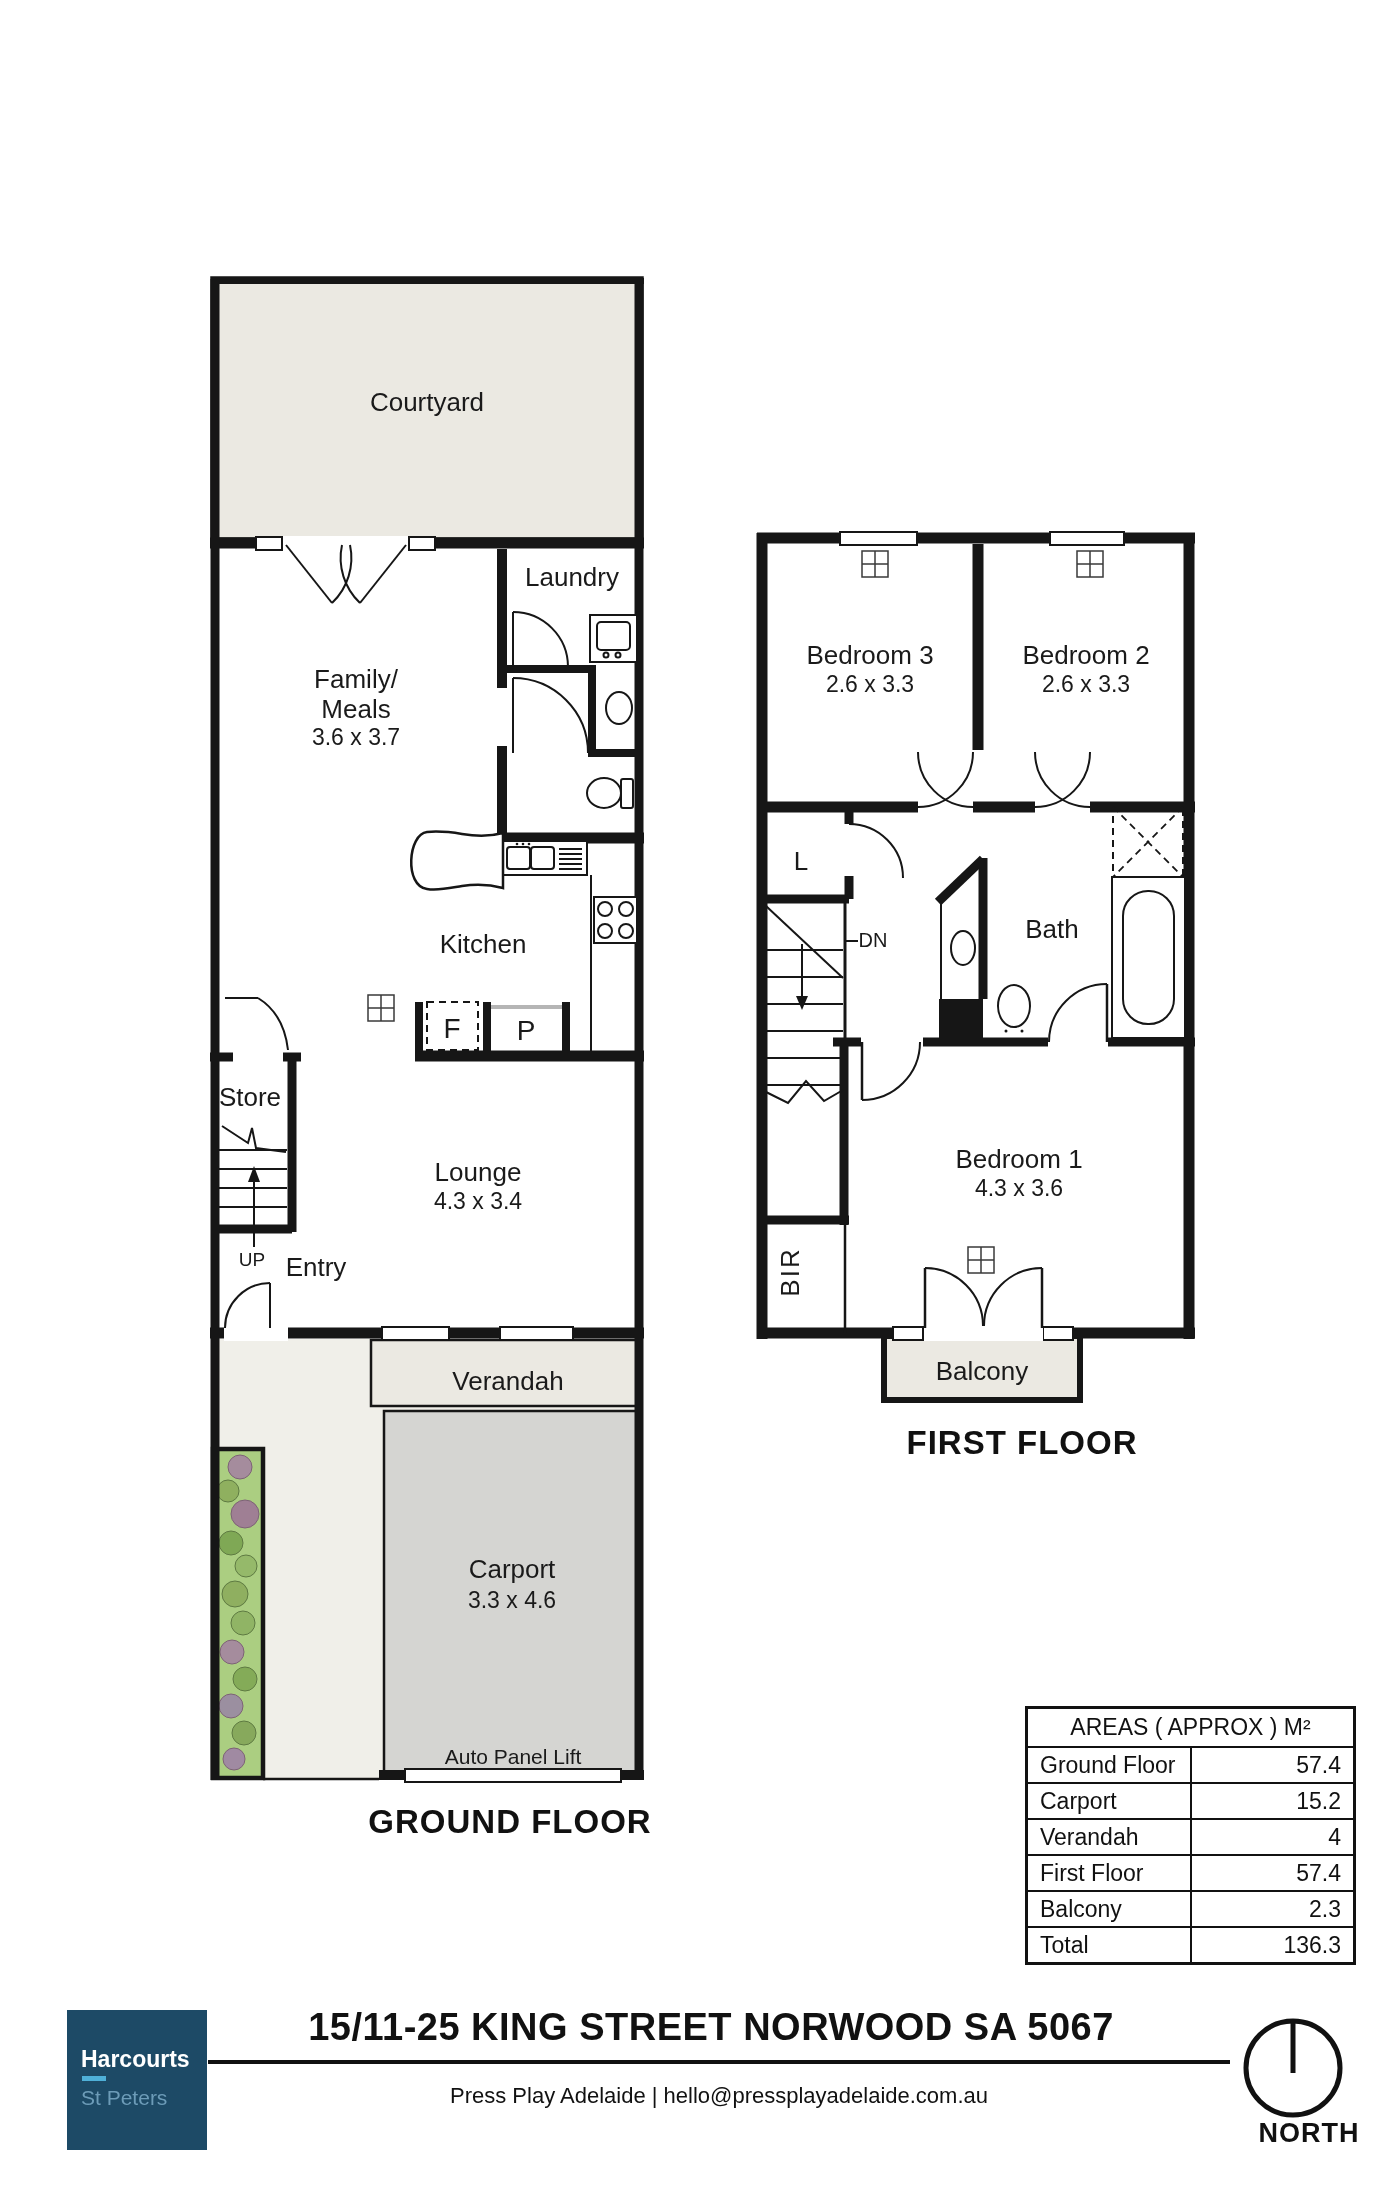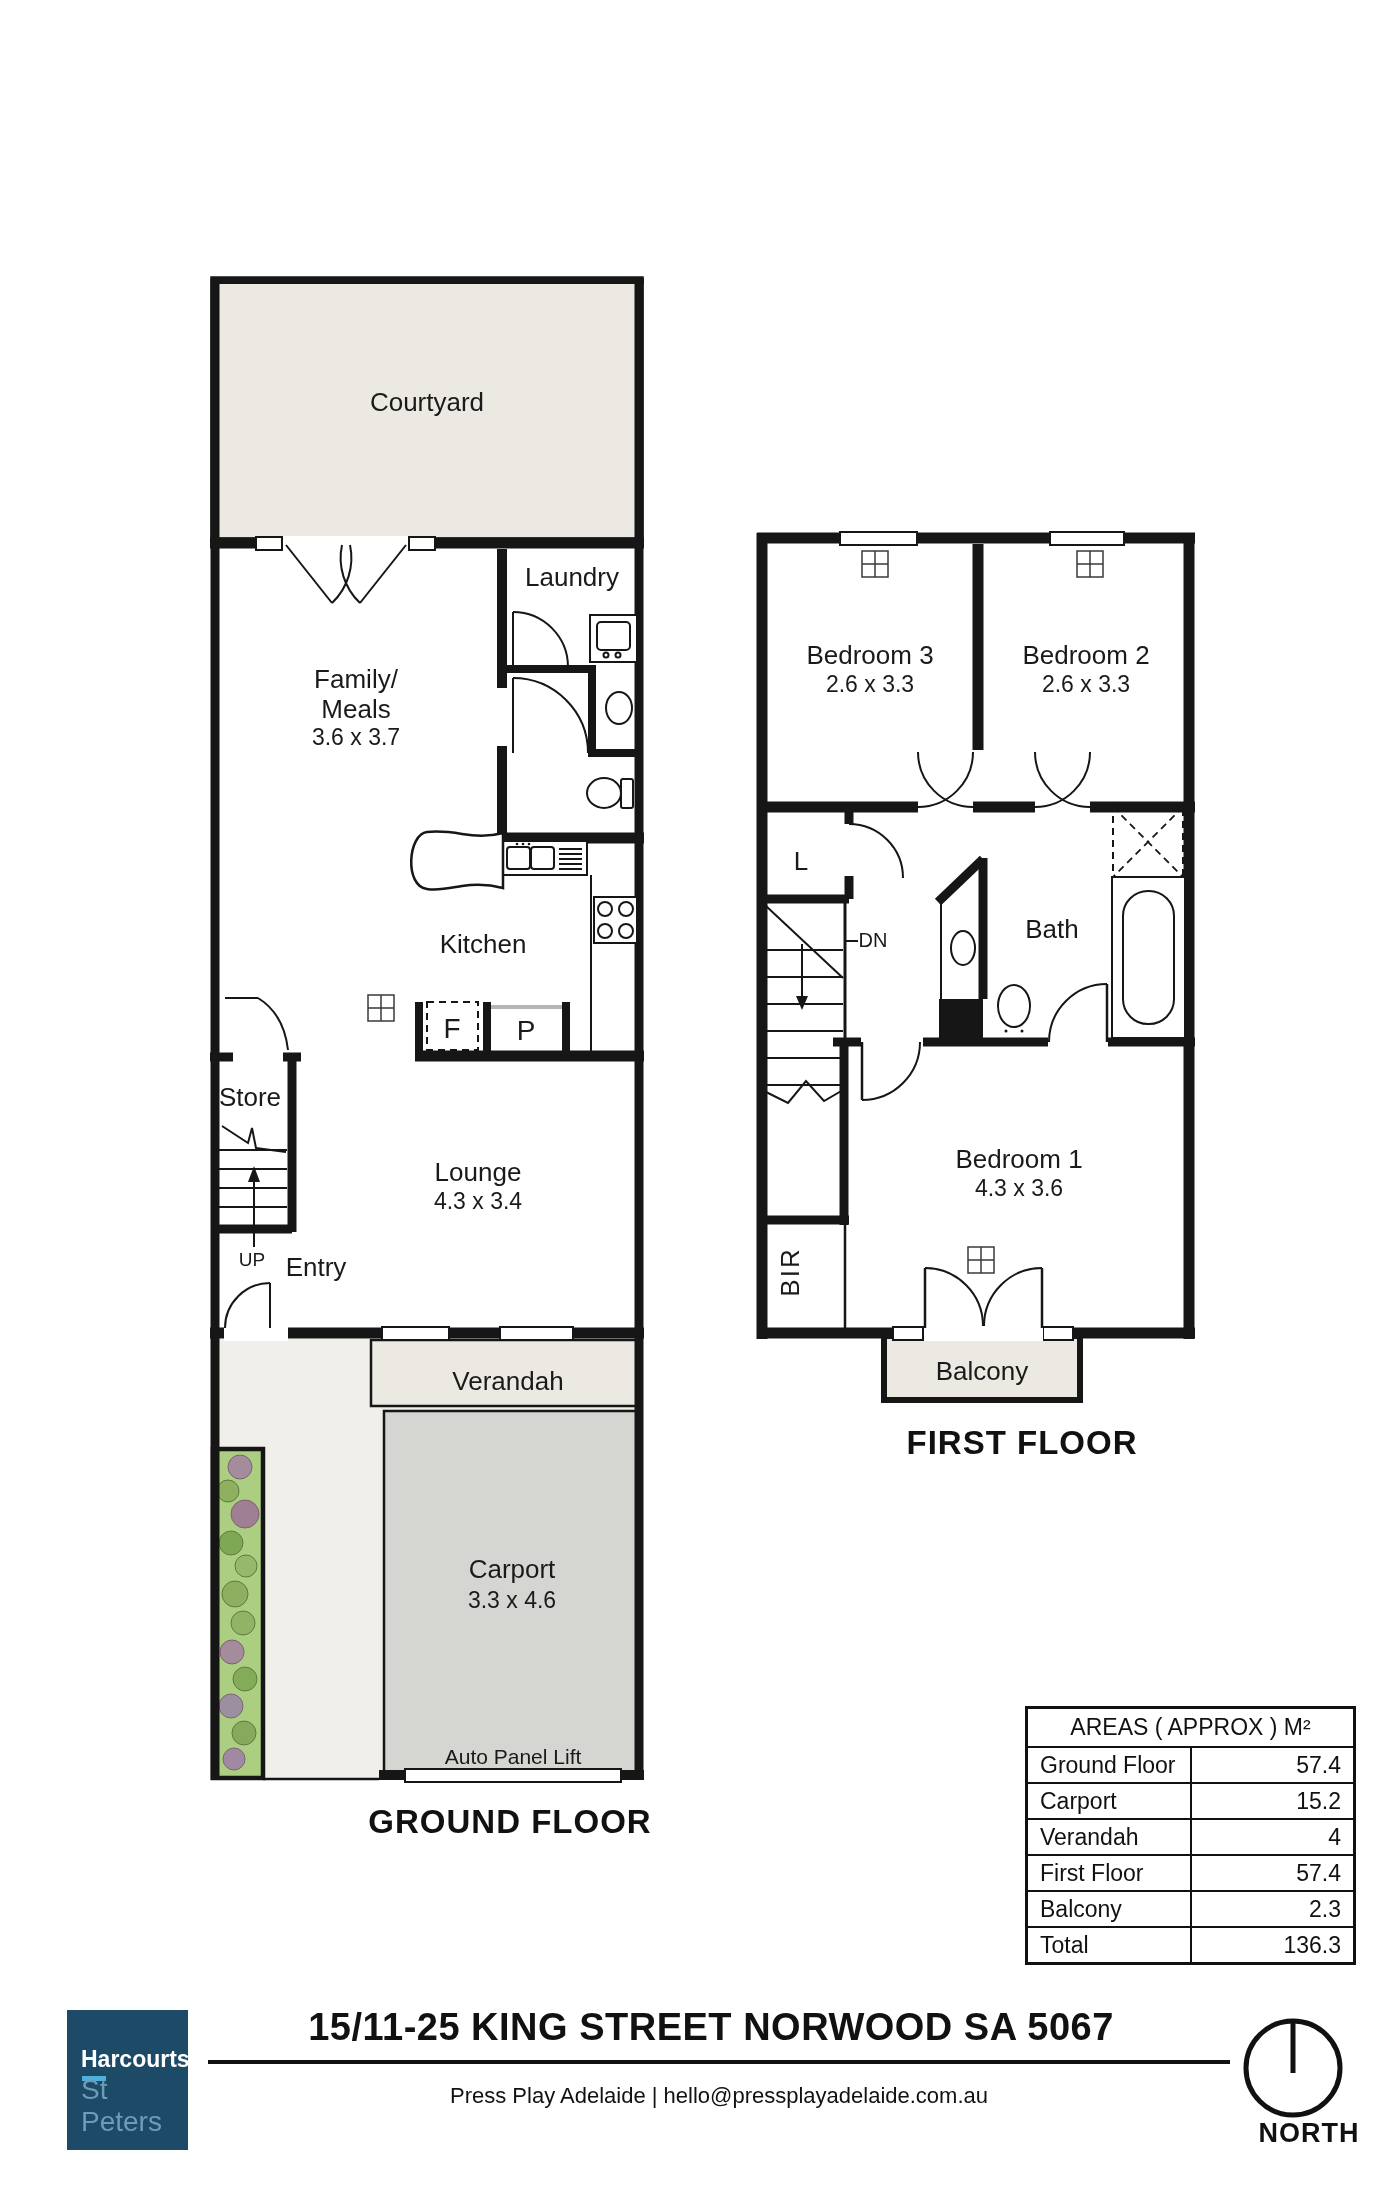--- a/index.html
+++ b/index.html
@@ -24,21 +24,21 @@
   
   .areas{border-collapse:collapse;width:331px;font-size:23px;color:#111;
          border:3px solid #111;table-layout:fixed;}
   .areas td{border:2.5px solid #111;padding:2px 12px;height:30px;}
   .areas .hdr td{text-align:center;height:33px;}
   .areas td.val{width:72px;text-align:right;margin-left:8px;}
   
   .logo{background:var(--logo_bg);width:121px;height:140px;}
   .logo .l1{color:#fff;font-weight:bold;font-size:23px;position:absolute;left:14px;top:36px;}
   .logo .bar{position:absolute;left:15px;top:66px;width:24px;height:5px;background:var(--logo_accent);}
-  .logo .l2{color:var(--logo_sub);font-size:28px;position:absolute;left:14px;top:64px;}
+  .logo .l2{color:var(--logo_sub);font-size:21px;position:absolute;left:14px;top:76px;}
   .title{font-size:38px;font-weight:bold;text-align:center;color:#111;letter-spacing:0.5px;}
   .rule{background:#111;height:4px;}
   .disc{font-size:22px;text-align:center;line-height:27px;color:#111;}
   .north{font-size:27px;font-weight:bold;text-align:center;color:#111;letter-spacing:1px;}
 </style>
 </head>
 <body>
 
 <svg class="abs" style="left:200px;top:260px;" width="460" height="1530" viewBox="200 260 460 1530">
 
@@ -314,21 +314,21 @@
     <td>Balcony</td>
     <td class="val">2.3</td>
   </tr>
   <tr>
     <td>Total</td>
     <td class="val">136.3</td>
   </tr>
 </tbody>
   </table>
 
-<div class="abs logo" style="left:67px;top:2010px;">
+<div class="abs logo" style="left:67px;top:2010px;padding-left:19px;">
   <span class="l1">Harcourts</span>
   <span class="bar"></span>
   <span class="l2">St Peters</span>
 </div>
 
 <div class="abs title" style="left:200px;top:2006px;width:1022px;">15/11-25 KING STREET NORWOOD SA 5067</div>
 <div class="abs rule" style="left:208px;top:2060px;width:1022px;"></div>
 
 <div class="abs disc" style="left:208px;top:2082px;width:1022px;">
   <div>Press Play Adelaide | hello@pressplayadelaide.com.au</div>

